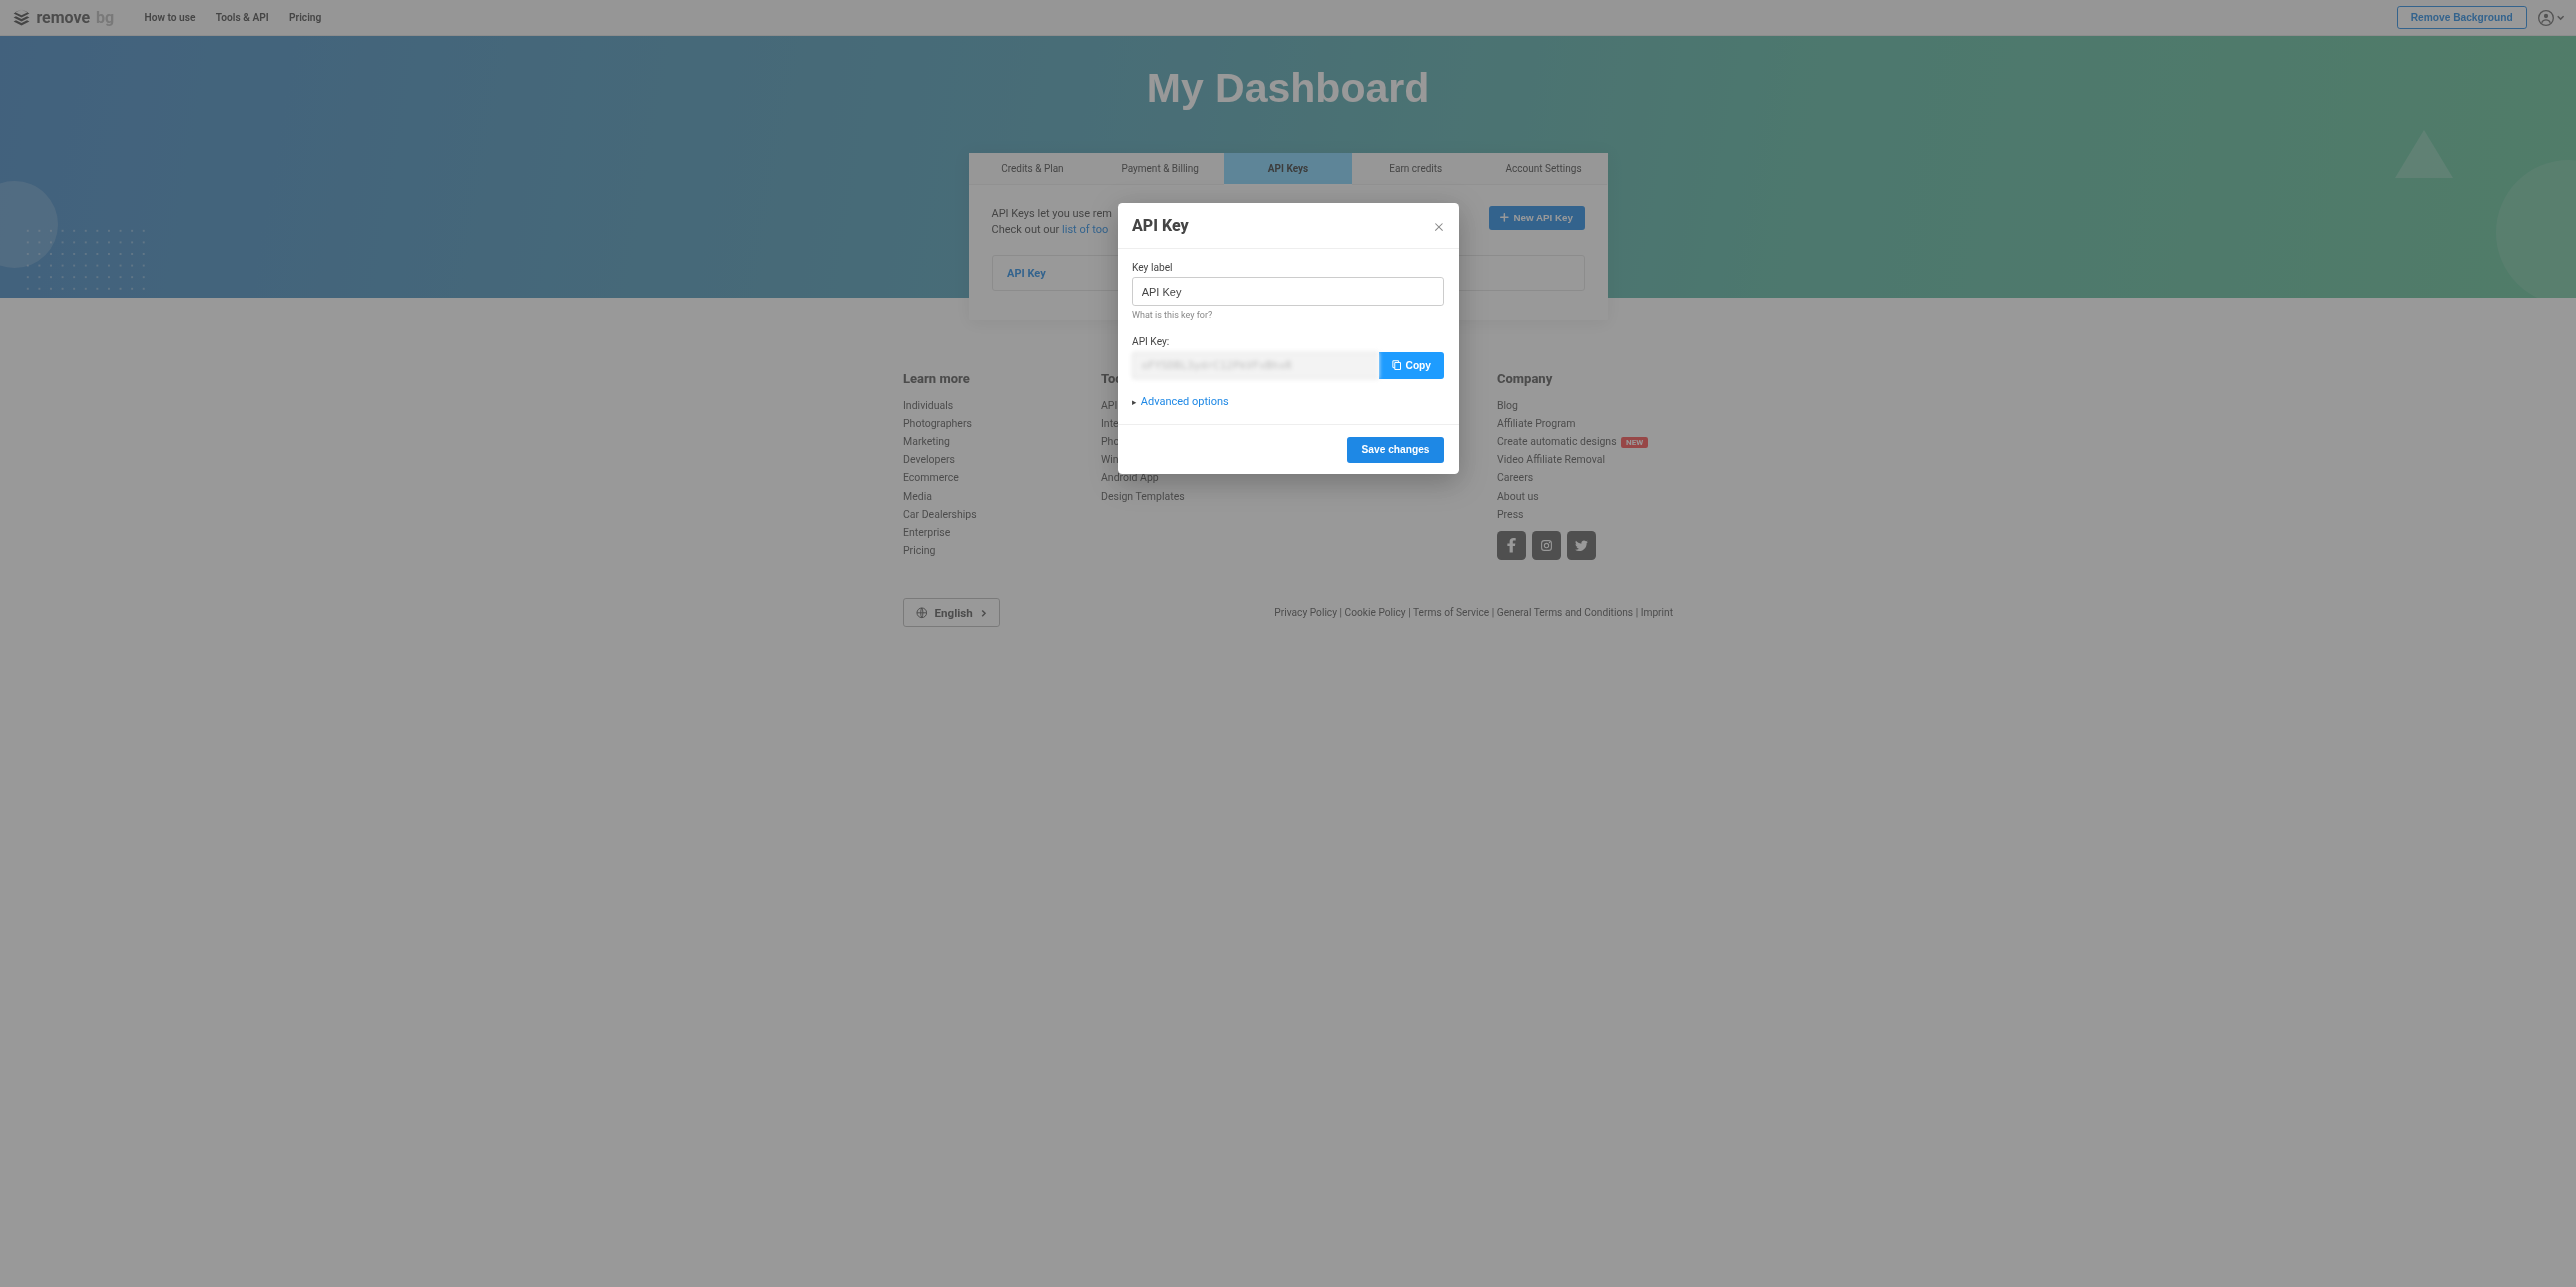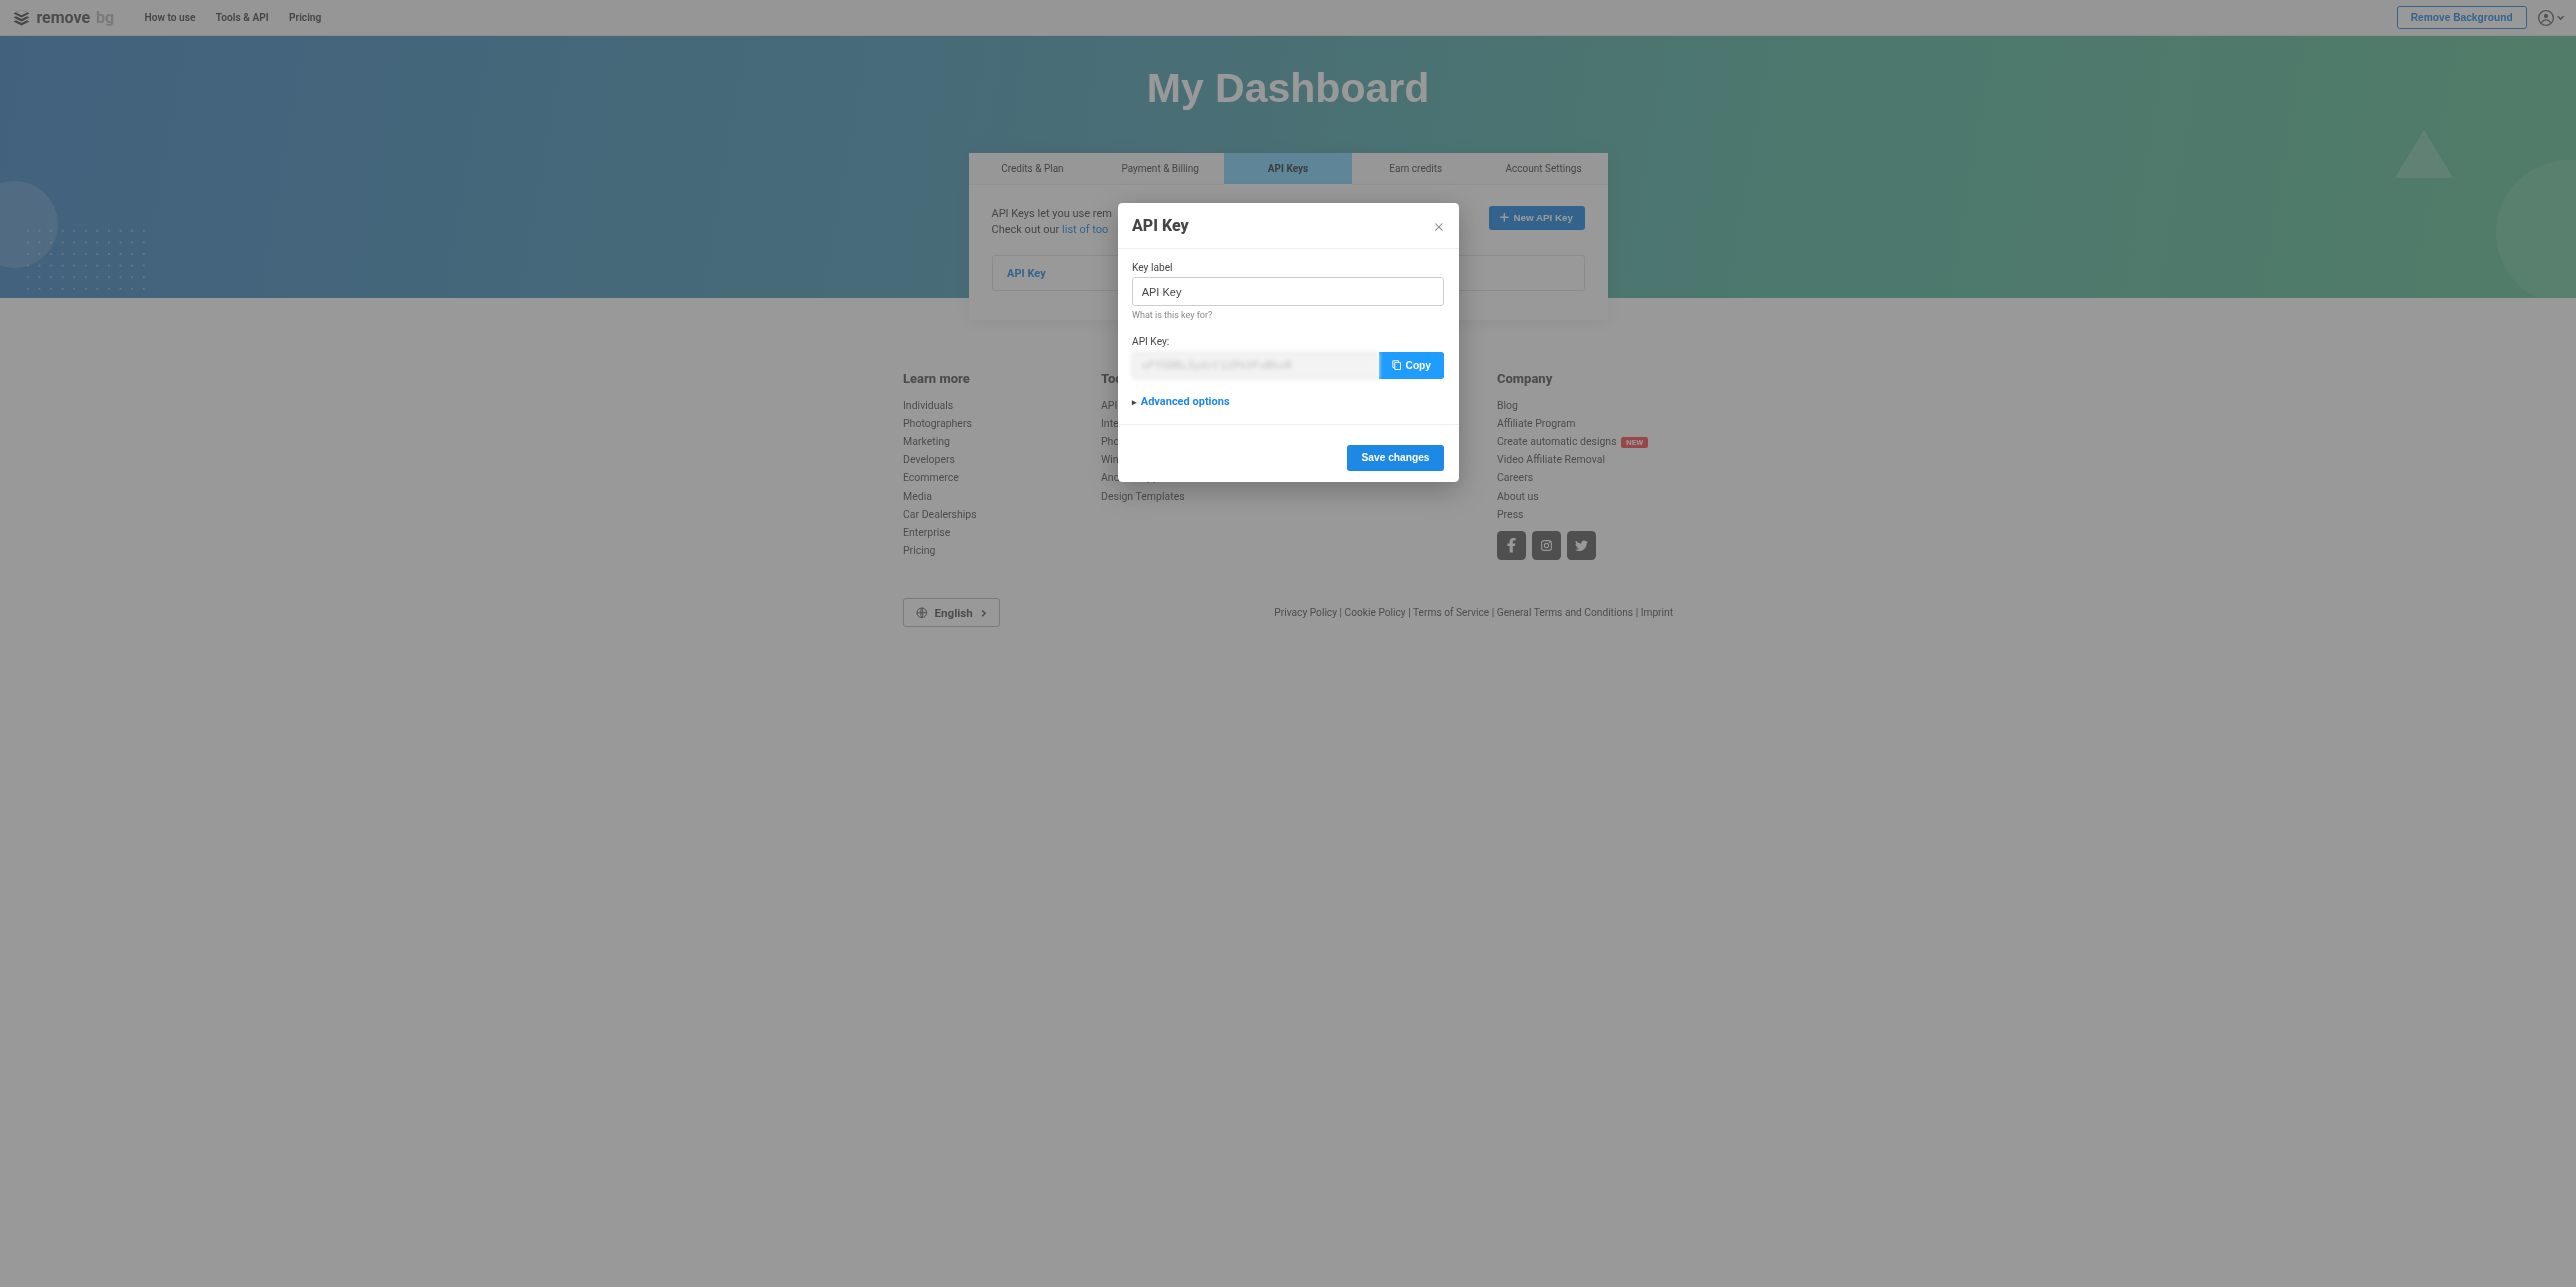--- a/index.html
+++ b/index.html
@@ -59,24 +59,24 @@
   .modal-header { display:flex; justify-content:space-between; align-items:center; padding:13px 14.5px; border-bottom:0.7px solid #eee;}
   .modal-header h3 { font-size:16px; font-weight:800; color:#454545;}
   .close-x { color:#888; font-size:19px; line-height:1; cursor:pointer; font-weight:300;}
   .modal-body { padding:13px 14.5px 16px 14.5px;}
   .form-label { font-size:10.2px; color:#454545; margin-bottom:4.4px; display:block;}
   .form-input { width:100%; border:0.7px solid #ccc; border-radius:2.9px; padding:7.3px 8.7px; font-size:11px; color:#454545; outline:none;}
   .form-help { font-size:9px; color:#888; margin-top:4.4px;}
   .input-group { display:flex; margin-top:4.4px;}
   .masked { flex:1; background:#f3f3f3; border:0.7px solid #ddd; border-right:none; border-radius:2.9px 0 0 2.9px; padding:7.3px 8.7px; color:#bbb; filter: blur(2.2px); font-family:monospace; letter-spacing:0.4px; font-size:10.2px; user-select:none;}
   .copy-btn { background:#1e9cff; color:#fff; border:none; padding:0 13px; font-weight:700; font-size:10.2px; border-radius:0 2.9px 2.9px 0; cursor:pointer; display:flex; align-items:center; gap:4.4px;}
-  .adv { margin-top:16px; color:#1e88e5; font-size:11px; cursor:pointer; display:inline-flex; align-items:center; gap:4.4px;font-weight:bold;}
+  .adv { margin-top:16px; color:#1e88e5; font-size:11px; cursor:pointer; display:inline-flex; align-items:center; gap:4.4px;}
   .adv::before { content:"▸"; color:#454545; font-size:8.7px;}
   .modal-footer { border-top:0.7px solid #eee; padding:11.6px 14.5px; display:flex; justify-content:flex-end;}
-  .save-btn { background:#1e88e5; color:#fff; border:none; padding:7.3px 14.5px; font-weight:700; font-size:10.2px; border-radius:2.9px; cursor:pointer;margin-top:8px;}
+  .save-btn { background:#1e88e5; color:#fff; border:none; padding:7.3px 14.5px; font-weight:700; font-size:10.2px; border-radius:2.9px; cursor:pointer;}
 
   
   svg { display:block; }
 </style>
 </head>
 <body>
 
 <div class="topbar">
   <div class="topbar-left">
     <div class="logo">

